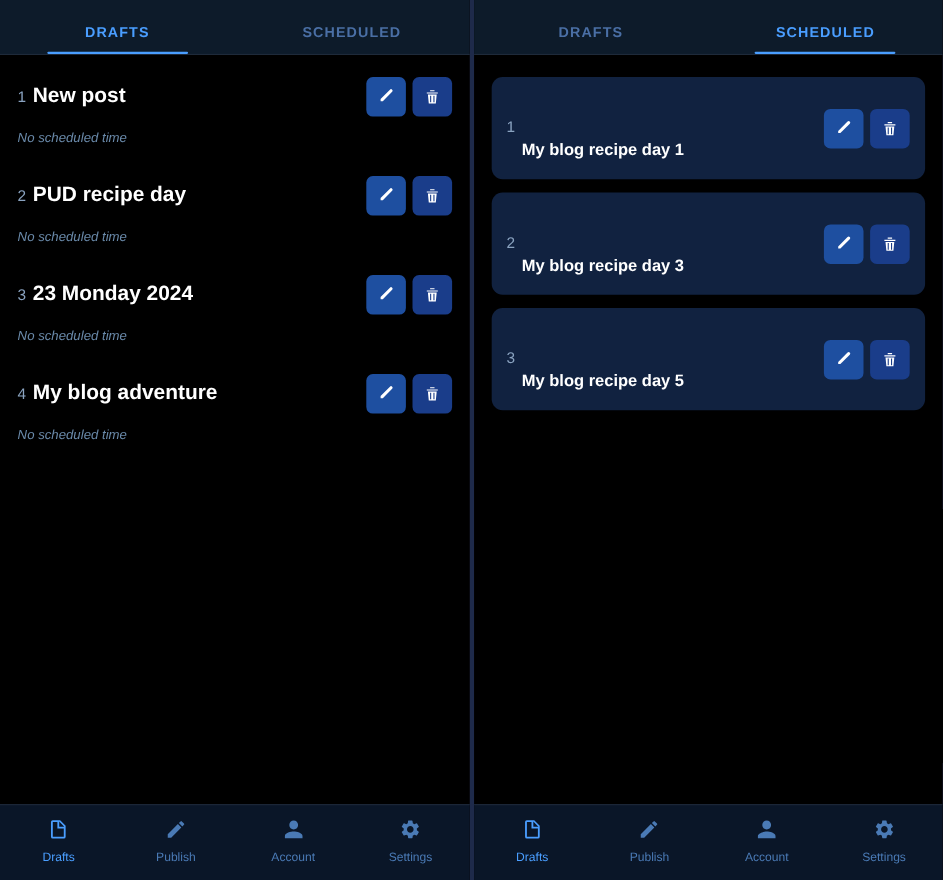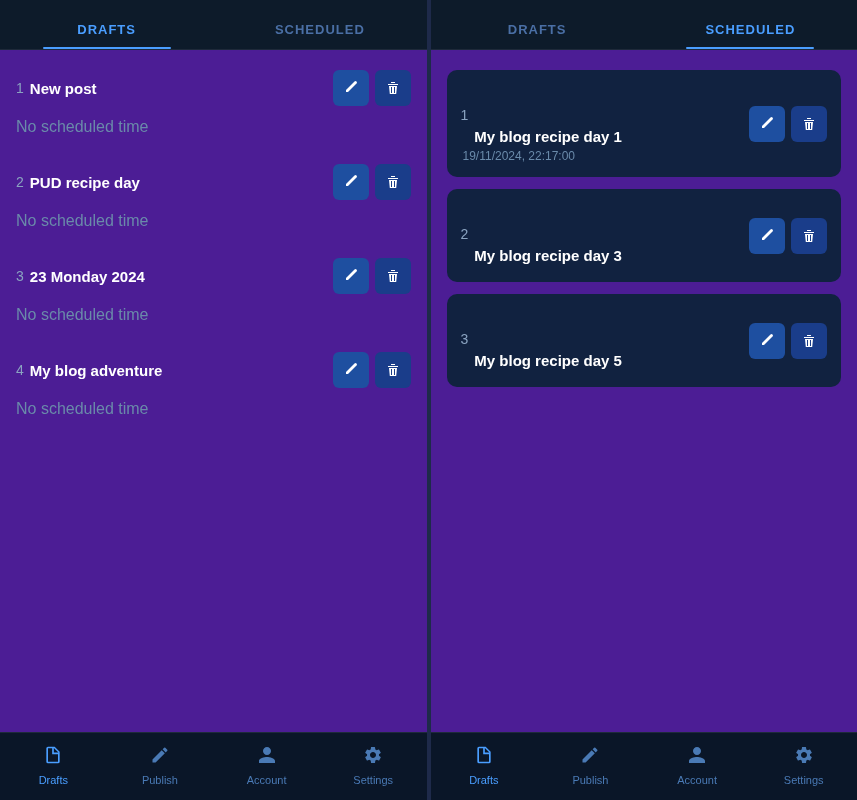--- a/index.html
+++ b/index.html
@@ -7,21 +7,21 @@
       width: 857px;
       height: 800px;
       display: flex;
       background: #1a1a2e;
       font-family: 'Segoe UI', Arial, sans-serif;
       overflow: hidden;
     }
 
     .phone-panel {
       flex: 1;
-      background: #4c1d95;
+      background: #000000;
       display: flex;
       flex-direction: column;
       position: relative;
     }
 
     
     .tab-bar {
       display: flex;
       border-bottom: 1px solid #1e2a3a;
       background: #0d1b2a;
@@ -81,29 +81,30 @@
     }
 
     .draft-number {
       color: #8aa3c0;
       font-size: 14px;
       font-weight: 400;
     }
 
     .draft-title {
       color: #ffffff;
-      font-size: 15px;
+      font-size: 19px;
       font-weight: 700;
     }
 
     .draft-subtitle {
       color: #6a8aaa;
-      font-size: 16px;
+      font-size: 12px;
       margin-top: 12px;
       padding-left: 0;
+      font-style: italic;
     }
 
     .btn-group {
       display: flex;
       gap: 6px;
       align-items: center;
     }
 
     .btn-icon {
       width: 36px;
@@ -364,21 +365,20 @@
   </div>
 
   <div class="content-area">
 
     <div class="scheduled-item">
       <div class="scheduled-info">
         <div class="scheduled-title-group">
           <span class="scheduled-number">1</span>
           <span class="scheduled-title">My blog recipe day 1</span>
         </div>
-        <div class="scheduled-time">19/11/2024, 22:17:00</div>
       </div>
       <div class="btn-group">
         <button class="btn-icon edit">
           <svg class="btn-svg" viewBox="0 0 16 16" fill="white">
               <path d="M11.5 1.5a1.414 1.414 0 0 1 2 2L5 12H3v-2L11.5 1.5z"></path>
             </svg>
         </button>
         <button class="btn-icon delete">
           <svg class="btn-svg" viewBox="0 0 16 16" fill="white">
               <path d="M6 2h4v1H6V2zM3 4h10v1H3V4zm1 2h8l-.8 8H4.8L4 6zm2 1v6h1V7H6zm3 0v6h1V7H9z"></path>

